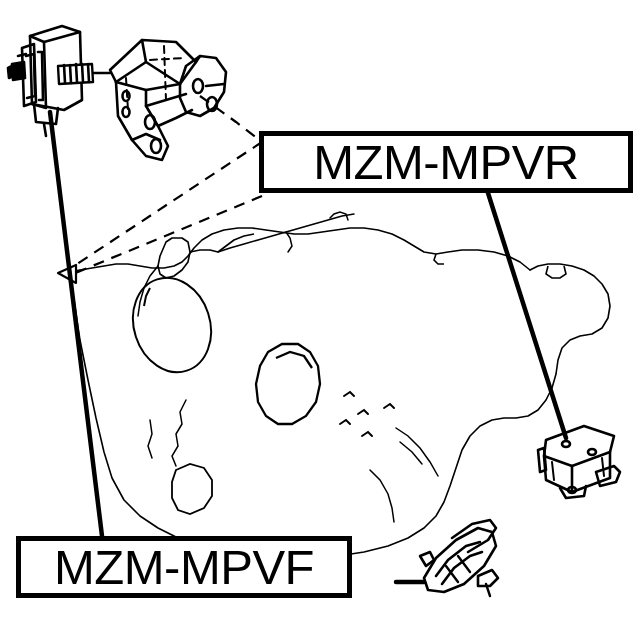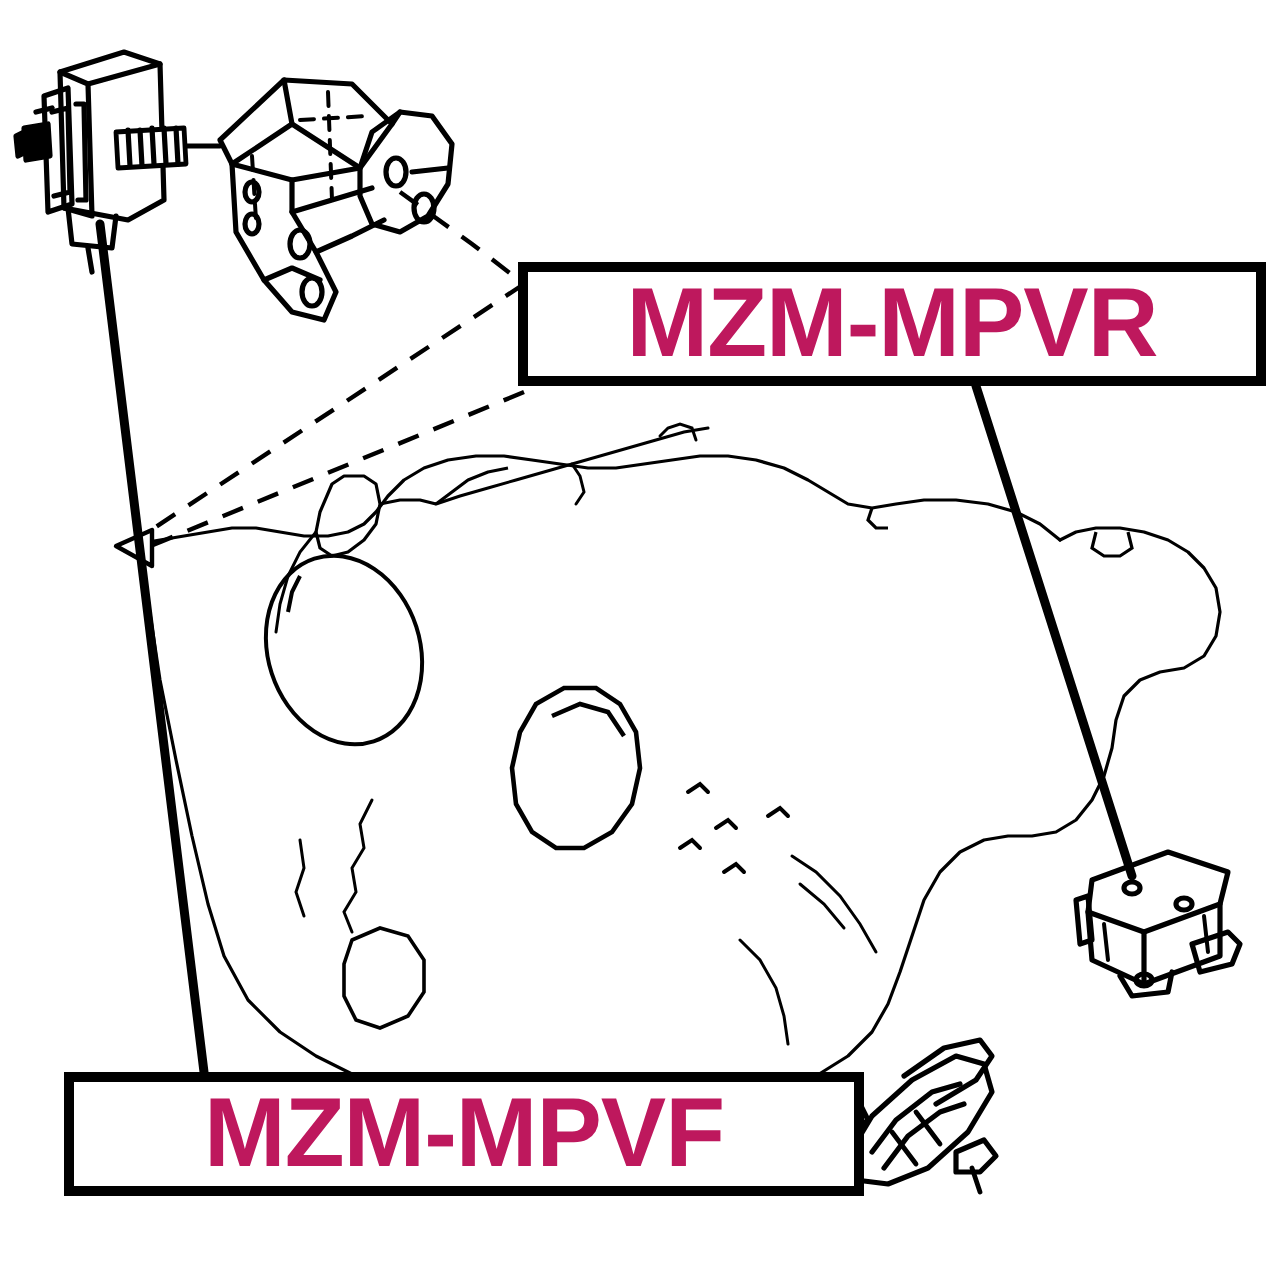--- a/index.html
+++ b/index.html
@@ -31,36 +31,36 @@
     background: #ffffff;
     border: 5px solid #000000;
     box-sizing: border-box;
     display: flex;
     align-items: center;
     justify-content: center;
     z-index: 5;
   }
   .label-text {
     font-family: "Liberation Sans", sans-serif;
-    font-weight: bold;
-    color: #be185d;
+    font-weight: normal;
+    color: #000000;
     white-space: nowrap;
     letter-spacing: -0.5px;
   }
   #label-box-mpvr {
     left: 259px;
     top: 131px;
     width: 374px;
     height: 62px;
   }
   #label-box-mpvr .label-text { font-size: 49px; }
   #label-box-mpvf {
-    left: 32px;
+    left: 16px;
     top: 536px;
-    width: 400px;
+    width: 336px;
     height: 62px;
   }
   #label-box-mpvf .label-text { font-size: 49px; }
 </style>
 </head>
 <body>
 
 <div id="diagram-root">
 
   <svg id="diagram-svg" viewBox="0 0 640 640" xmlns="http://www.w3.org/2000/svg">

